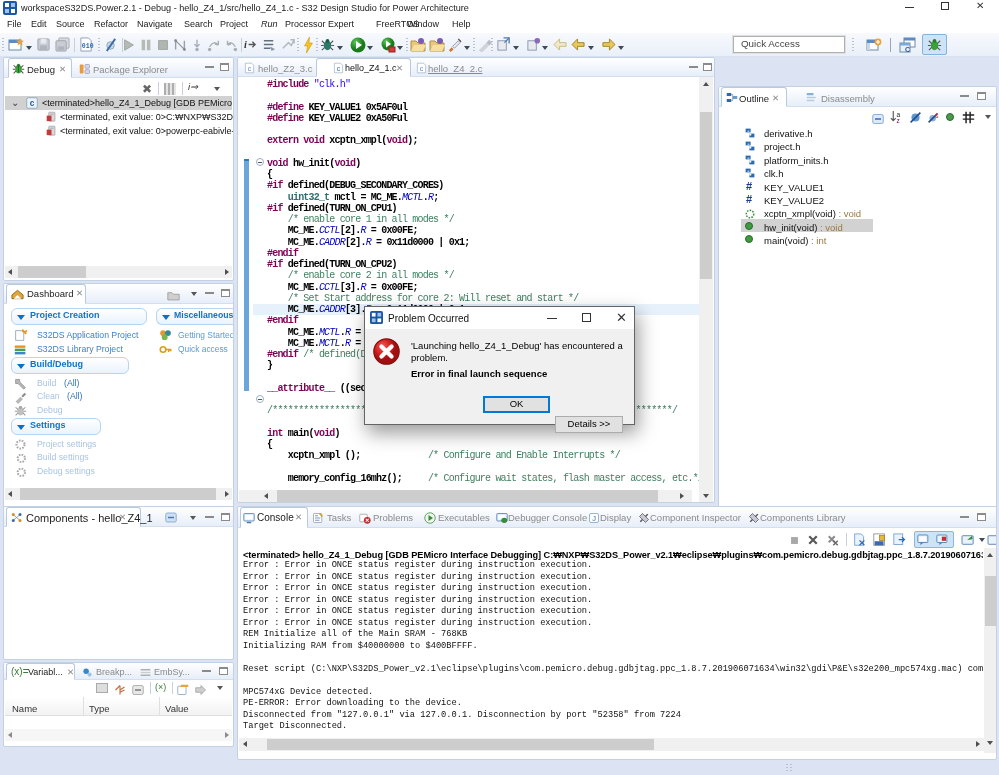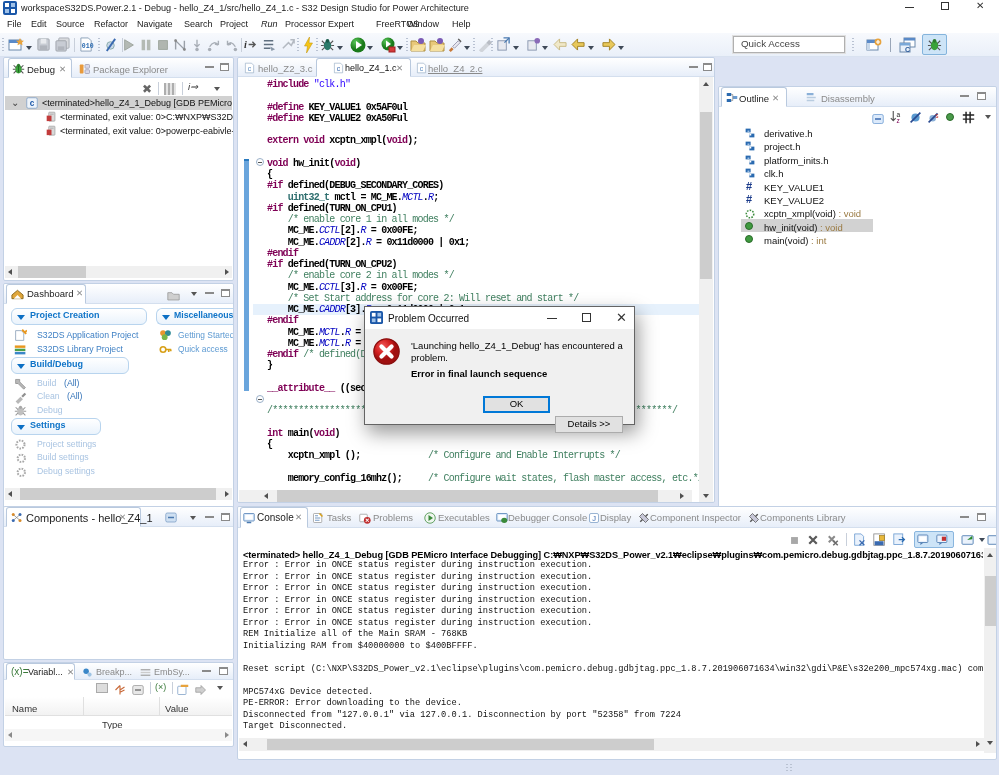--- a/index.html
+++ b/index.html
@@ -436,21 +436,21 @@
       </svg></div>
   <div class="abs" style="left:191px;top:19px;width:12px;height:12px;"><svg width="12" height="12" viewBox="0 0 16 16">
         <path d="M1 5 L8 5 L8 2 L14 8 L8 14 L8 11 L1 11 Z" fill="#cfcfcf" stroke="#999"></path>
       </svg></div>
   <div class="dd" style="left:213px;top:23px;border-top-color:#555;"></div>
 
   <div class="abs" style="left:1px;top:34px;width:227px;height:19px;background:linear-gradient(#ffffff,#f2f2f2);border-bottom:1px solid #e0e0e0;"></div>
   <div class="vsep" style="left:79px;top:34px;height:19px;background:#e0e0e0;"></div>
   <div class="vsep" style="left:155px;top:34px;height:19px;background:#e0e0e0;"></div>
   <div class="tx" style="left:8px;top:40px;font-size:9.5px;color:#333;">Name</div>
-  <div class="tx" style="left:85px;top:56px;font-size:9.5px;color:#333;margin-left:13px;">Type</div>
+  <div class="tx" style="left:85px;top:40px;font-size:9.5px;color:#333;">Type</div>
   <div class="tx" style="left:161px;top:40px;font-size:9.5px;color:#333;">Value</div>
 
   <div class="sb" style="left:1px;top:66px;width:227px;height:12px;background:#f6f6f6;">
     <div class="arr" style="left:3px;top:3px;border-top:3.5px solid transparent;border-bottom:3.5px solid transparent;border-right:4px solid #8a8a8a;"></div>
     <div class="arr" style="right:3px;top:3px;border-top:3.5px solid transparent;border-bottom:3.5px solid transparent;border-left:4px solid #8a8a8a;"></div>
   </div>
 </div>
 
 <div class="panel" style="left:237px;top:57px;width:478px;height:446px;overflow:hidden;" id="editor">
   <div class="tabrow" style="height:19px;"></div>

